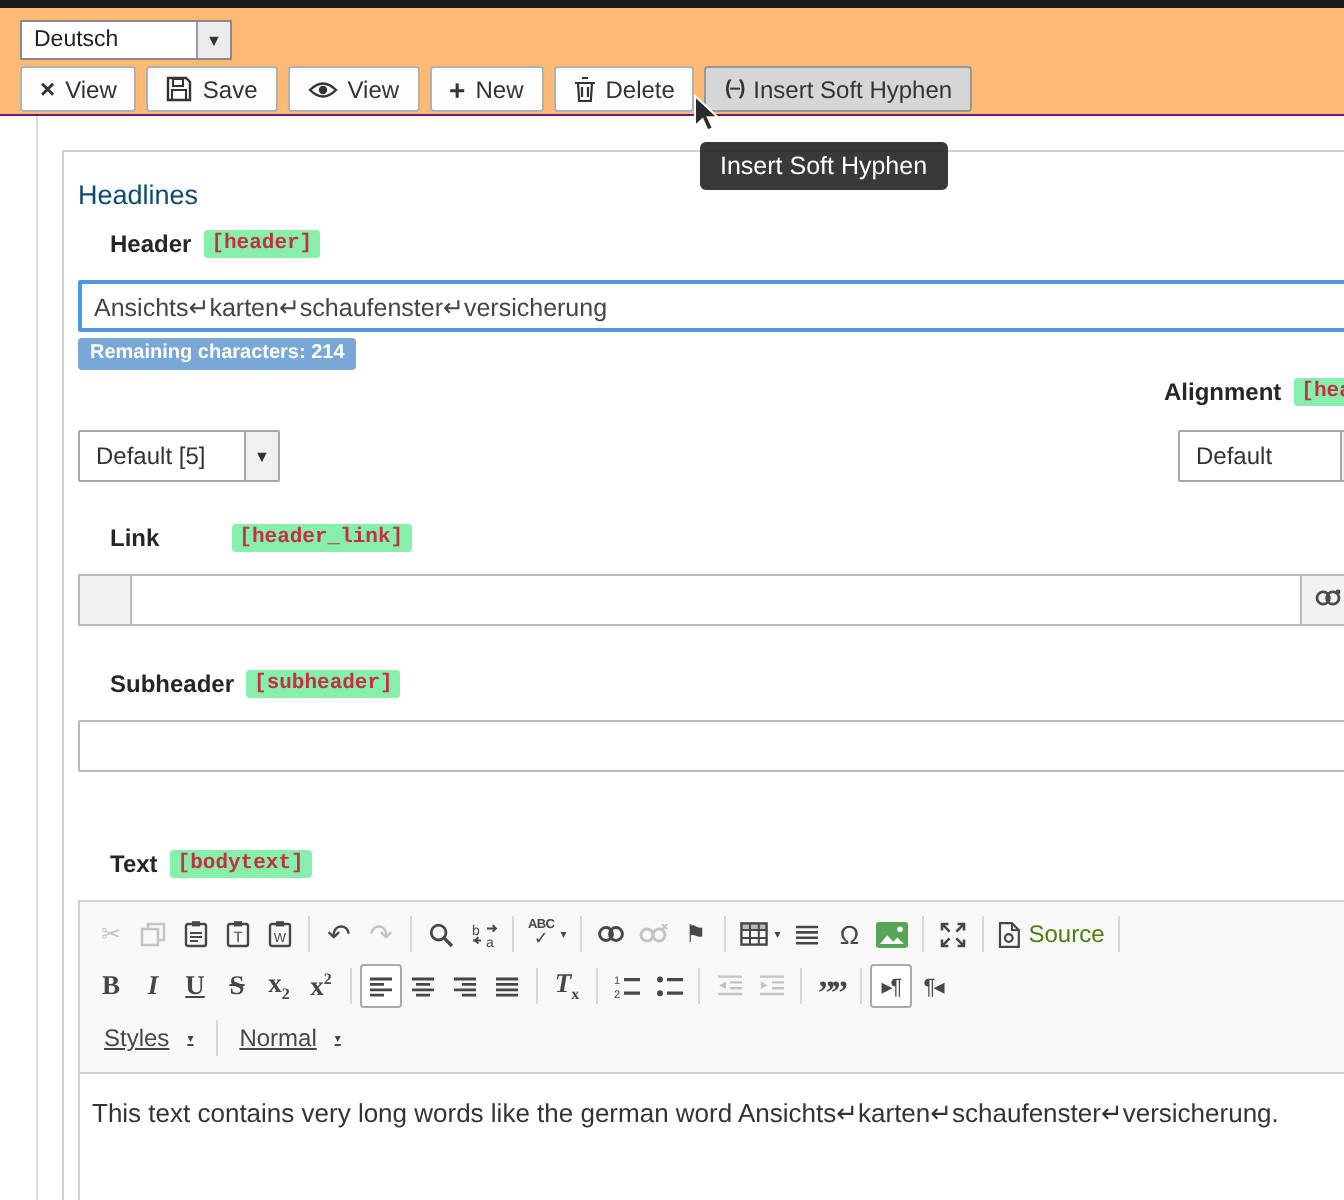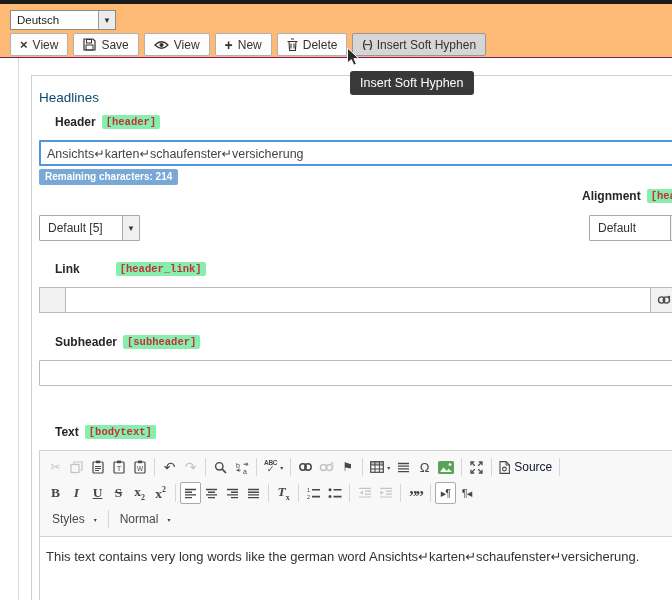--- a/index.html
+++ b/index.html
@@ -66,32 +66,32 @@
   .rte-toolbar { background:#f8f8f8; border-bottom:1px solid #d1d1d1; padding:3px 5px 4px; }
   .trow { display:flex; align-items:center; height:26px; }
   .tbtn { display:inline-flex; align-items:center; justify-content:center;
     min-width:21px; height:22px; padding:0 2px; border:1px solid transparent;
     border-radius:2px; color:#474747; cursor:pointer; font-size:12px; }
   .tbtn.dis { color:#c3c3c3; cursor:default; }
   .tbtn.act { border-color:#aaa; background:#fff; }
   .tbtn svg { display:block; }
   .tsep { display:inline-block; width:1px; height:18px; background:#d6d6d6; margin:0 4px; }
   .tcaret { font-size:6px; color:#474747; margin-left:3px; }
-  .tlabel { font-size:12px; color:#0f172a; margin-left:4px;text-align:right; }
+  .tlabel { font-size:12px; color:#4d7c0f; margin-left:4px;text-align:right; }
   .ser { font-family:"Liberation Serif", serif; font-size:13.5px; font-weight:bold; line-height:1; }
   .ss { font-size:8px; vertical-align:sub; }
   .sp { font-size:8px; vertical-align:super; }
   .spell { display:inline-flex; flex-direction:column; align-items:center; line-height:1; }
   .spell-abc { font-size:6.5px; font-weight:bold; letter-spacing:-.3px; }
   .spell-check { font-size:9px; margin-top:-1px; }
   .quo { font-family:"Liberation Serif", serif; font-weight:bold; font-size:17px;
     line-height:6px; position:relative; top:4px; letter-spacing:-2px; }
   .pp { font-size:11px; letter-spacing:-1px; }
   .combo { display:inline-flex; align-items:center; gap:6px; height:22px; padding:0 7px;
-    border-radius:2px; color:#474747; font-size:12px; cursor:pointer; }
+    border-radius:2px; color:#474747; font-size:12px; cursor:pointer;text-decoration:underline; }
   .rte-content { padding:12px 6px; min-height:66px; font-size:13px; color:#333; }
 </style>
 </head>
 <body>
 
 <div id="stage">
 
   <div class="topbar"></div>
 
   <div class="docheader">

